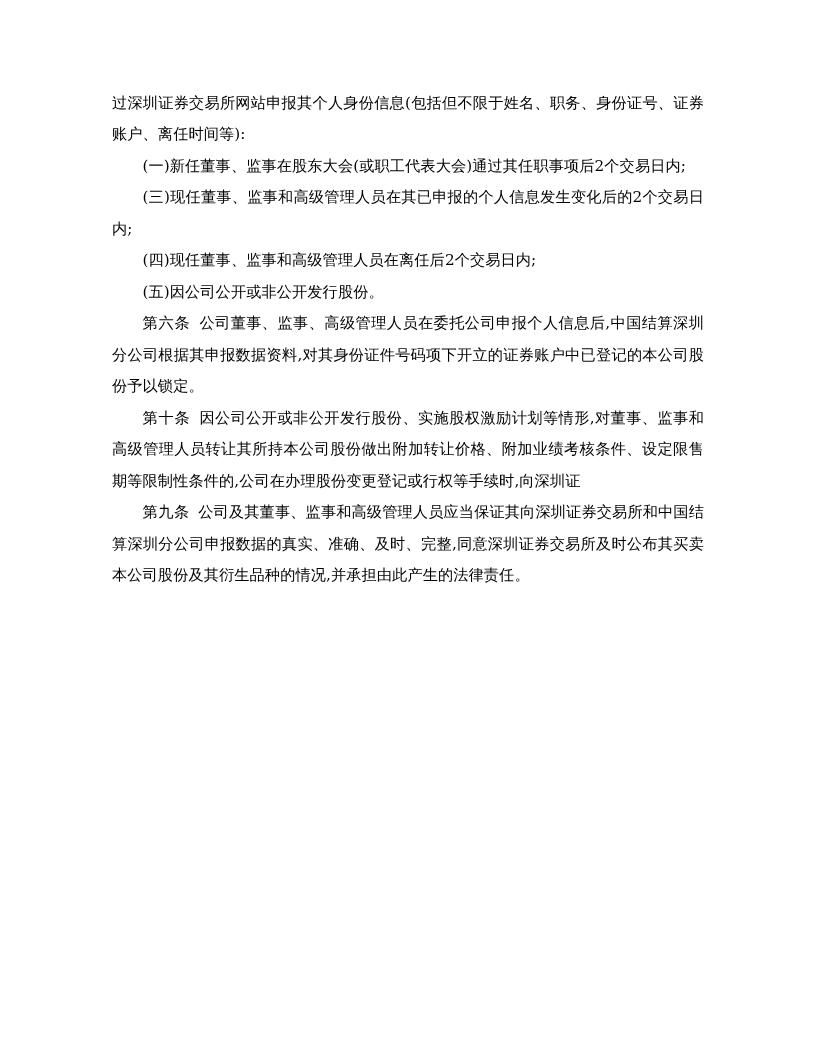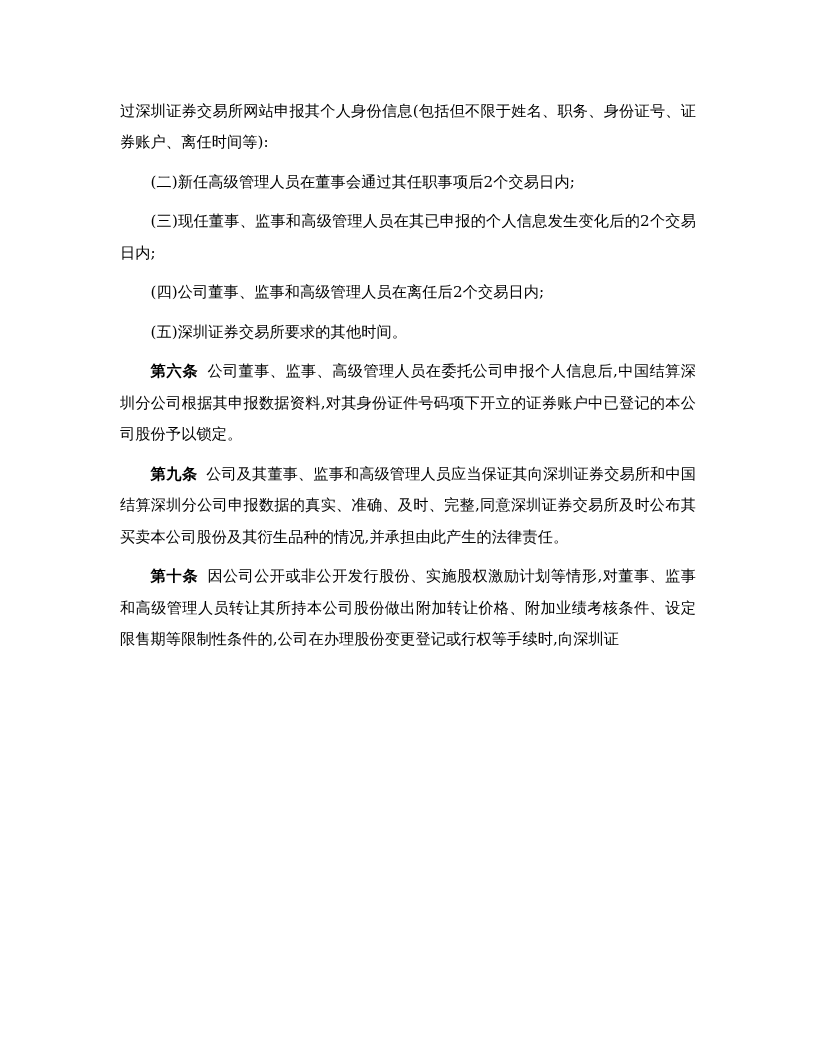--- a/index.html
+++ b/index.html
@@ -21,72 +21,72 @@
     background: #ffffff;
   }
   .doc-body {
     font-size: 15.2px;
     line-height: 2.07;
     text-align: justify;
     text-justify: inter-ideograph;
     letter-spacing: 0.1px;
   }
   .para {
-    margin: 8px;
+    margin: 0;
     text-indent: 0;
     white-space: normal;
   }
   .para.indent {
     text-indent: 2em;
   }
   .art-label {
-    font-weight: bold;
+    font-weight: normal;
     letter-spacing: 0.6px;
   }
   .art-gap {
     display: inline-block;
     width: 0.55em;
   }
 </style>
 </head>
 <body>
 
 <div class="page">
   <div class="doc-body">
 
     <p class="para">
       <span>过深圳证券交易所网站申报其个人身份信息(包括但不限于姓名、职务、身份证号、证券账户、离任时间等):</span>
     </p>
 
+    <p class="para indent">
+      <span>(一)新任董事、监事在股东大会(或职工代表大会)通过其任职事项后2个交易日内;</span>
+    </p>
 
-    <p class="para indent">
-      <span>(二)新任高级管理人员在董事会通过其任职事项后2个交易日内;</span>
-    </p>
 
     <p class="para indent">
       <span>(三)现任董事、监事和高级管理人员在其已申报的个人信息发生变化后的2个交易日内;</span>
     </p>
 
     <p class="para indent">
-      <span>(四)公司董事、监事和高级管理人员在离任后2个交易日内;</span>
+      <span>(四)现任董事、监事和高级管理人员在离任后2个交易日内;</span>
     </p>
 
     <p class="para indent">
-      <span>(五)深圳证券交易所要求的其他时间。</span>
+      <span>(五)因公司公开或非公开发行股份。</span>
     </p>
 
 
     <p class="para indent">
       <span class="art-label">第六条</span><span class="art-gap"></span><span>公司董事、监事、高级管理人员在委托公司申报个人信息后,中国结算深圳分公司根据其申报数据资料,对其身份证件号码项下开立的证券账户中已登记的本公司股份予以锁定。</span>
     </p>
 
 
 
     <p class="para indent">
-      <span class="art-label">第九条</span><span class="art-gap"></span><span>公司及其董事、监事和高级管理人员应当保证其向深圳证券交易所和中国结算深圳分公司申报数据的真实、准确、及时、完整,同意深圳证券交易所及时公布其买卖本公司股份及其衍生品种的情况,并承担由此产生的法律责任。</span>
+      <span class="art-label">第十条</span><span class="art-gap"></span><span>因公司公开或非公开发行股份、实施股权激励计划等情形,对董事、监事和高级管理人员转让其所持本公司股份做出附加转让价格、附加业绩考核条件、设定限售期等限制性条件的,公司在办理股份变更登记或行权等手续时,向深圳证</span>
     </p>
 
     <p class="para indent">
-      <span class="art-label">第十条</span><span class="art-gap"></span><span>因公司公开或非公开发行股份、实施股权激励计划等情形,对董事、监事和高级管理人员转让其所持本公司股份做出附加转让价格、附加业绩考核条件、设定限售期等限制性条件的,公司在办理股份变更登记或行权等手续时,向深圳证</span>
+      <span class="art-label">第九条</span><span class="art-gap"></span><span>公司及其董事、监事和高级管理人员应当保证其向深圳证券交易所和中国结算深圳分公司申报数据的真实、准确、及时、完整,同意深圳证券交易所及时公布其买卖本公司股份及其衍生品种的情况,并承担由此产生的法律责任。</span>
     </p>
 
   </div>
 </div>
 
 </body></html>

